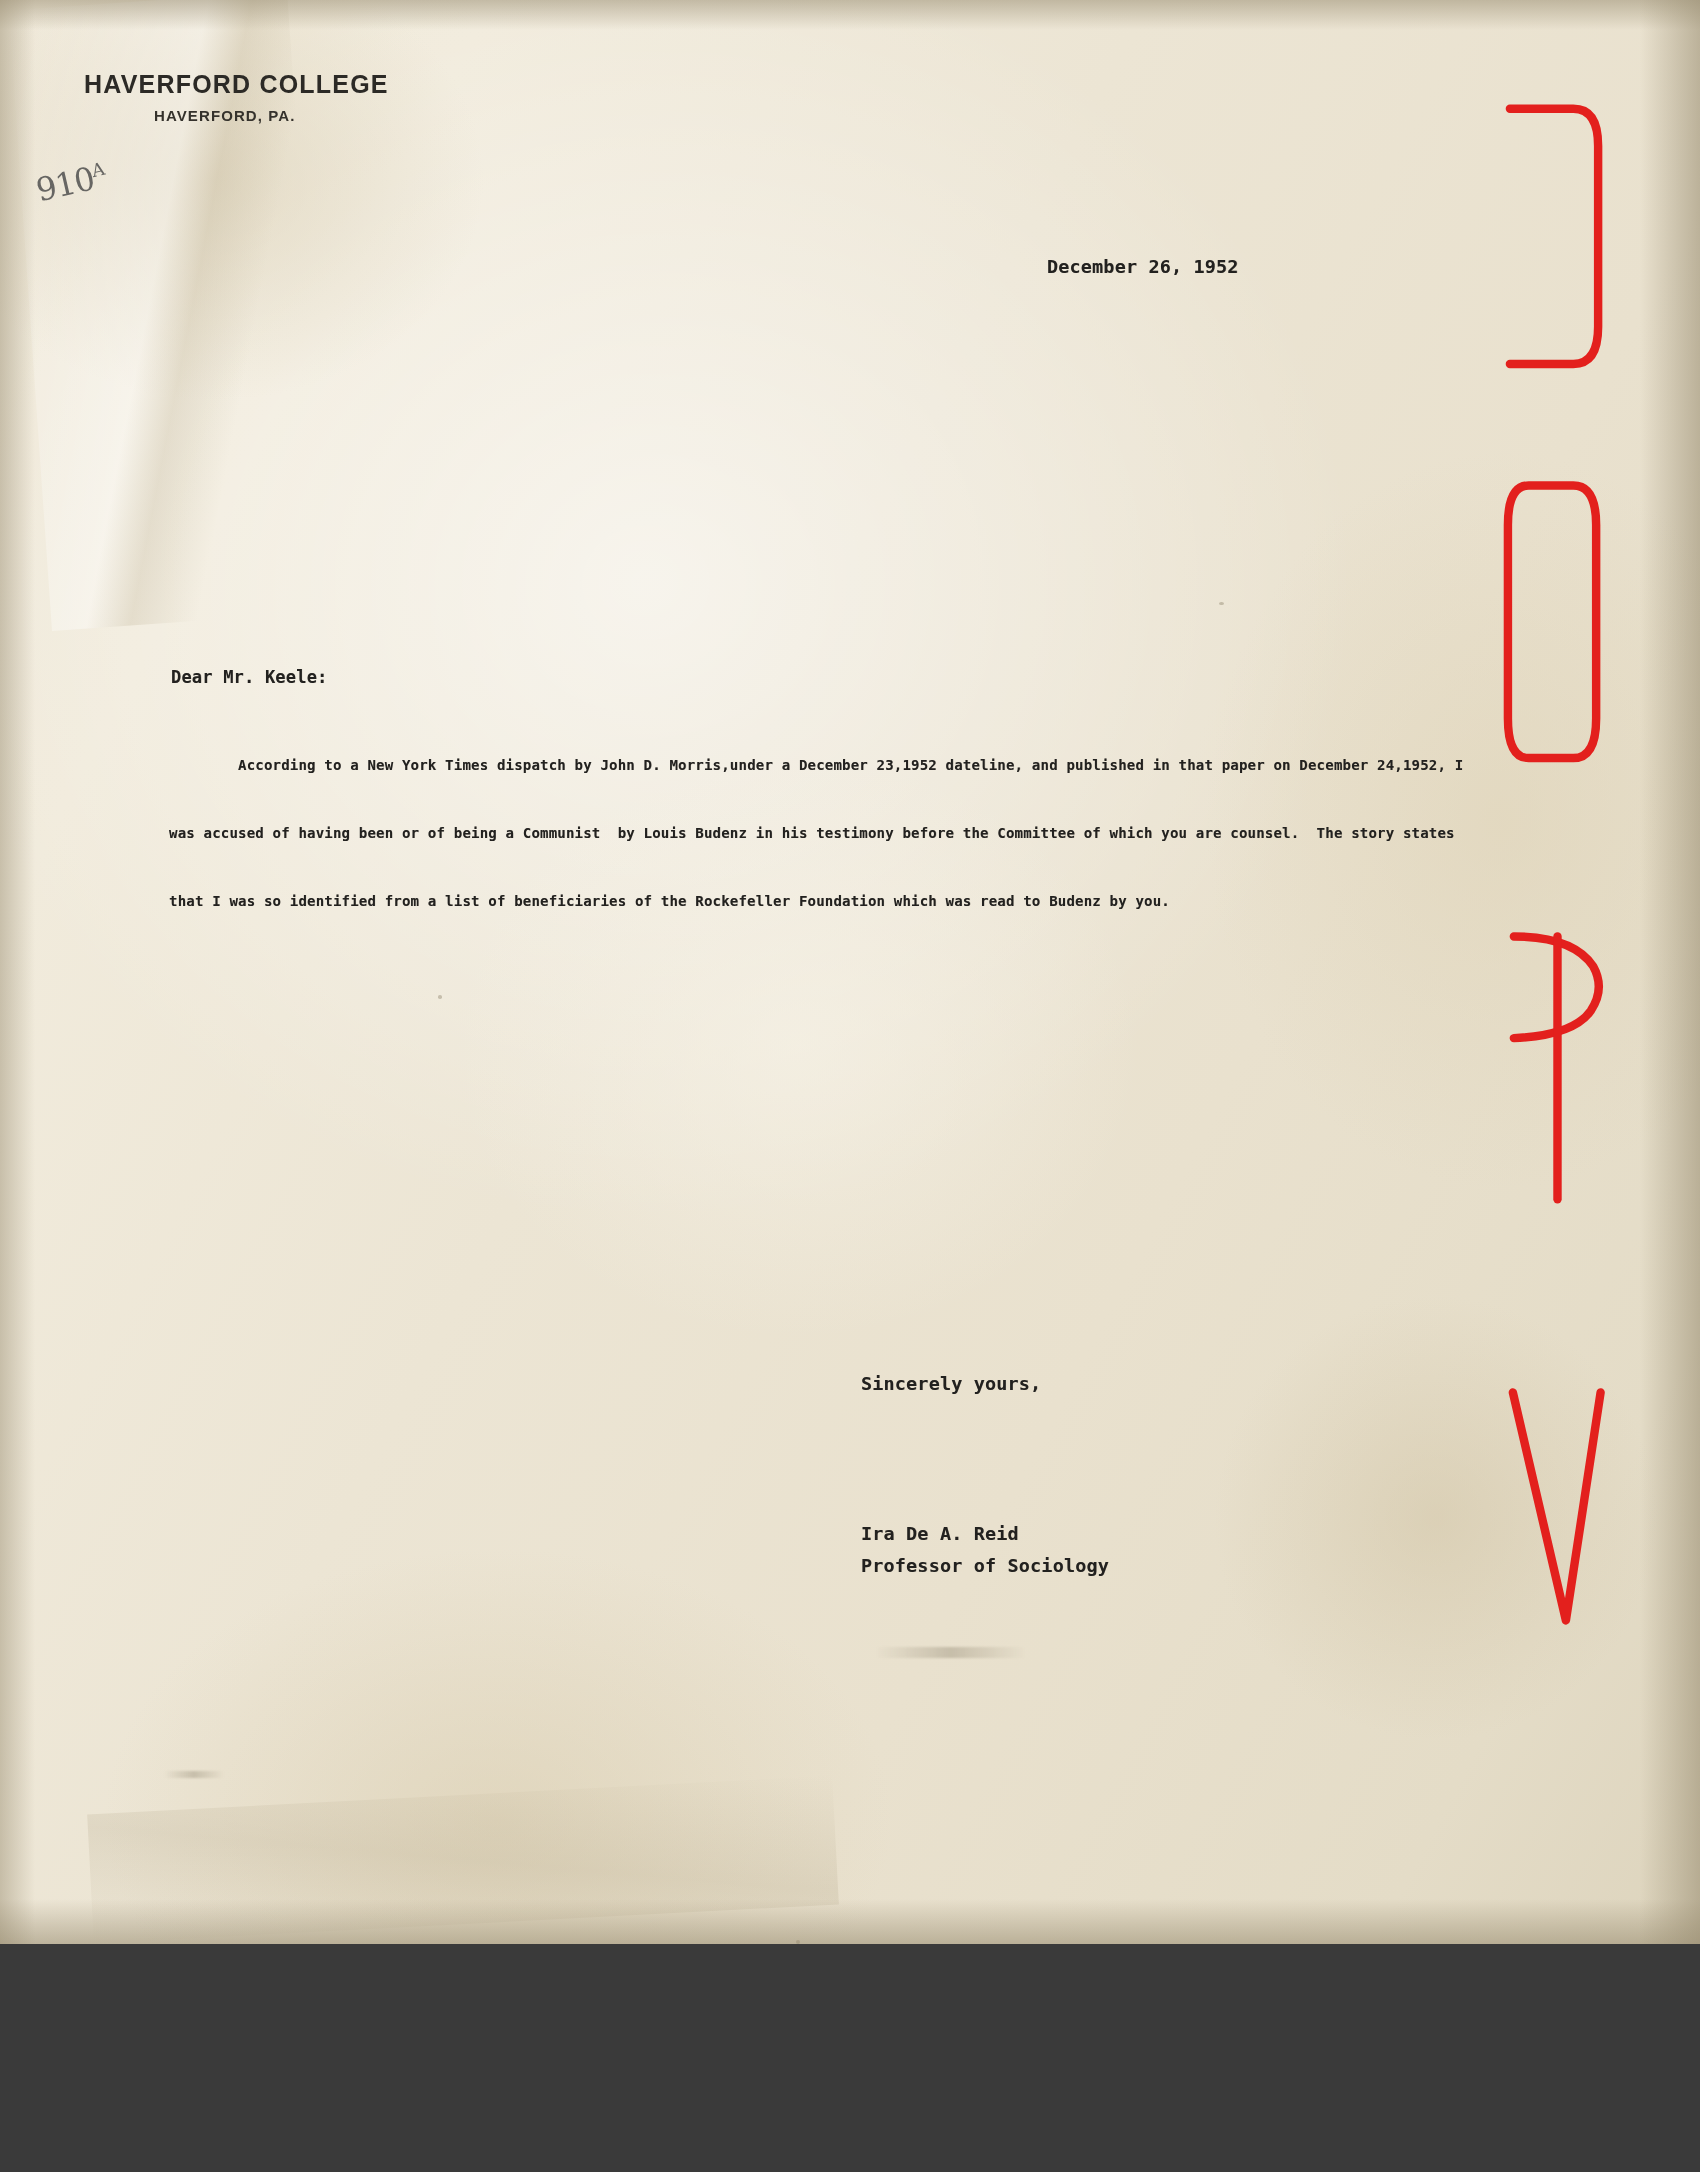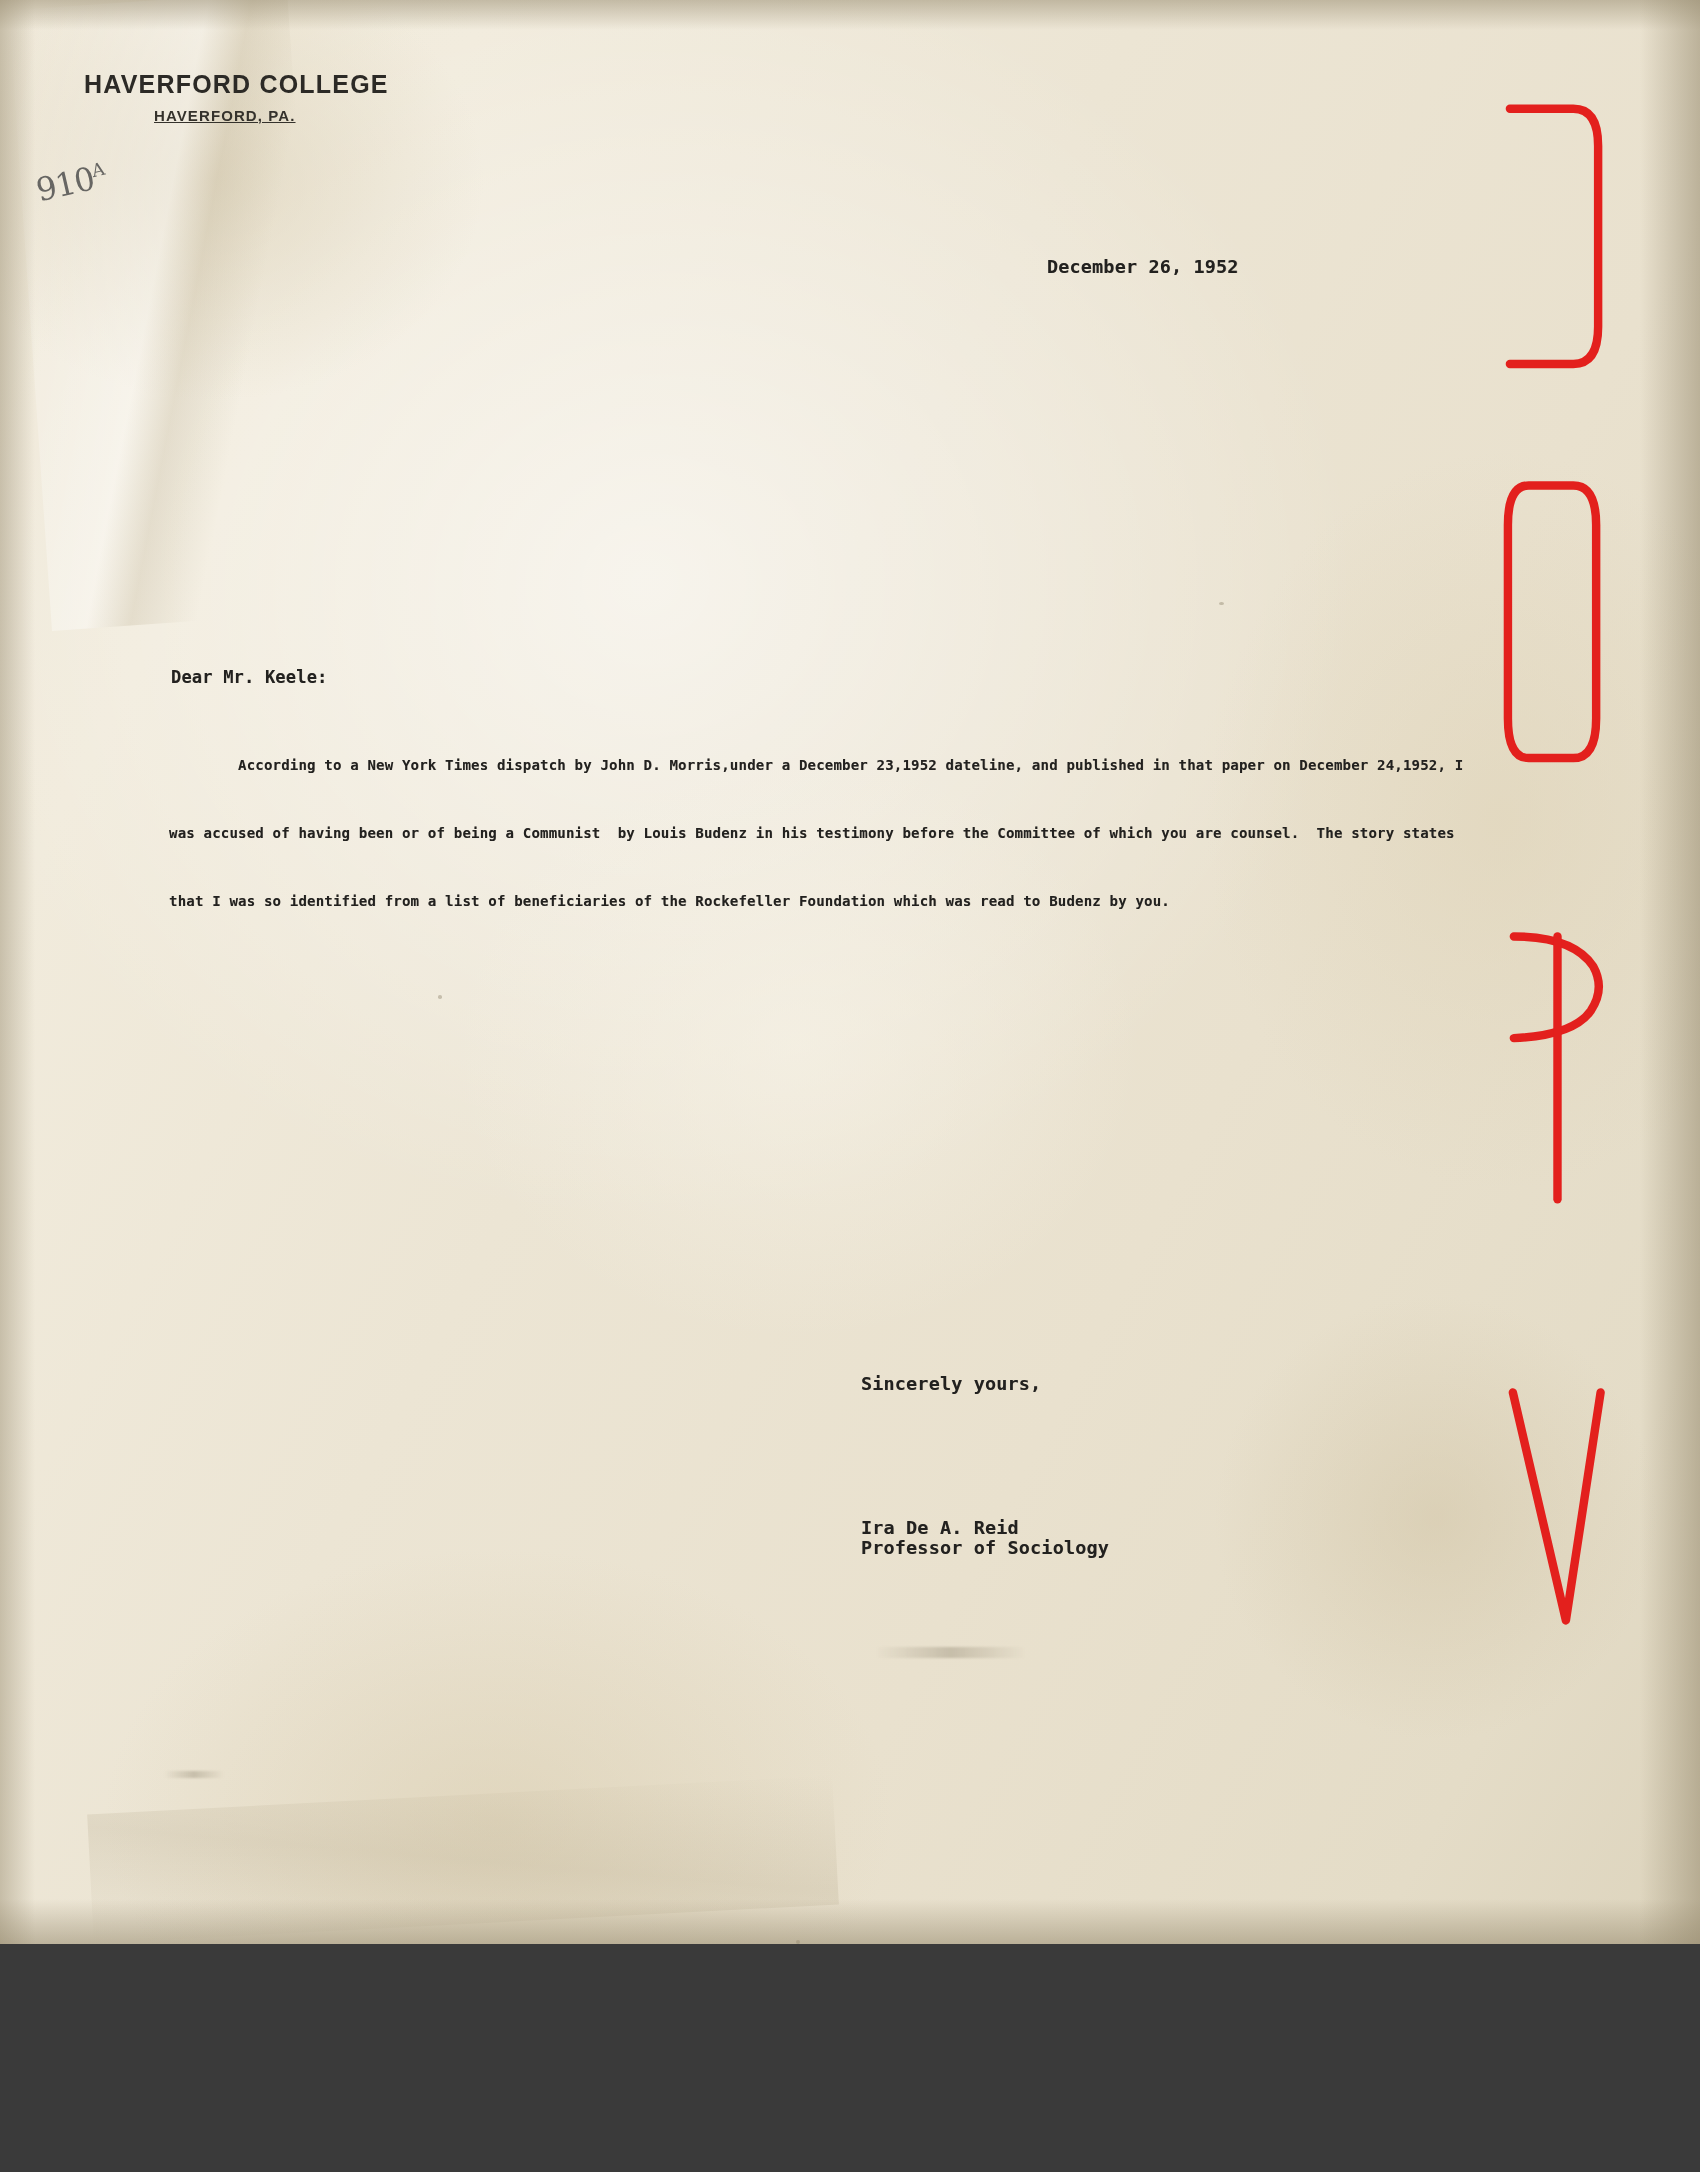--- a/index.html
+++ b/index.html
@@ -86,21 +86,20 @@
   }
   .lh-place {
     margin-top: 8px;
     margin-left: 70px;
     font-family: "Liberation Sans", sans-serif;
     font-weight: bold;
     font-size: 15px;
     letter-spacing: 1.1px;
     color: #35322c;
     white-space: nowrap;
-    text-decoration: underline;
   }
 
   
   #archive-mark {
     position: absolute;
     left: 36px;
     top: 164px;
     font-family: "DejaVu Serif", serif;
     font-size: 32px;
     color: #4a4a4a;
@@ -153,21 +152,21 @@
   #closing {
     left: 861px;
     top: 1373px;
     font-size: 18.4px;
   }
 
   #signature-block {
     left: 861px;
     top: 1518px;
     font-size: 18.4px;
-    line-height: 20px;
+    line-height: 32px;
   }
 
   
   #copy-stamp {
     position: absolute;
     right: 87px;
     top: 90px;
     width: 114px;
     height: 1916px;
     pointer-events: none;

